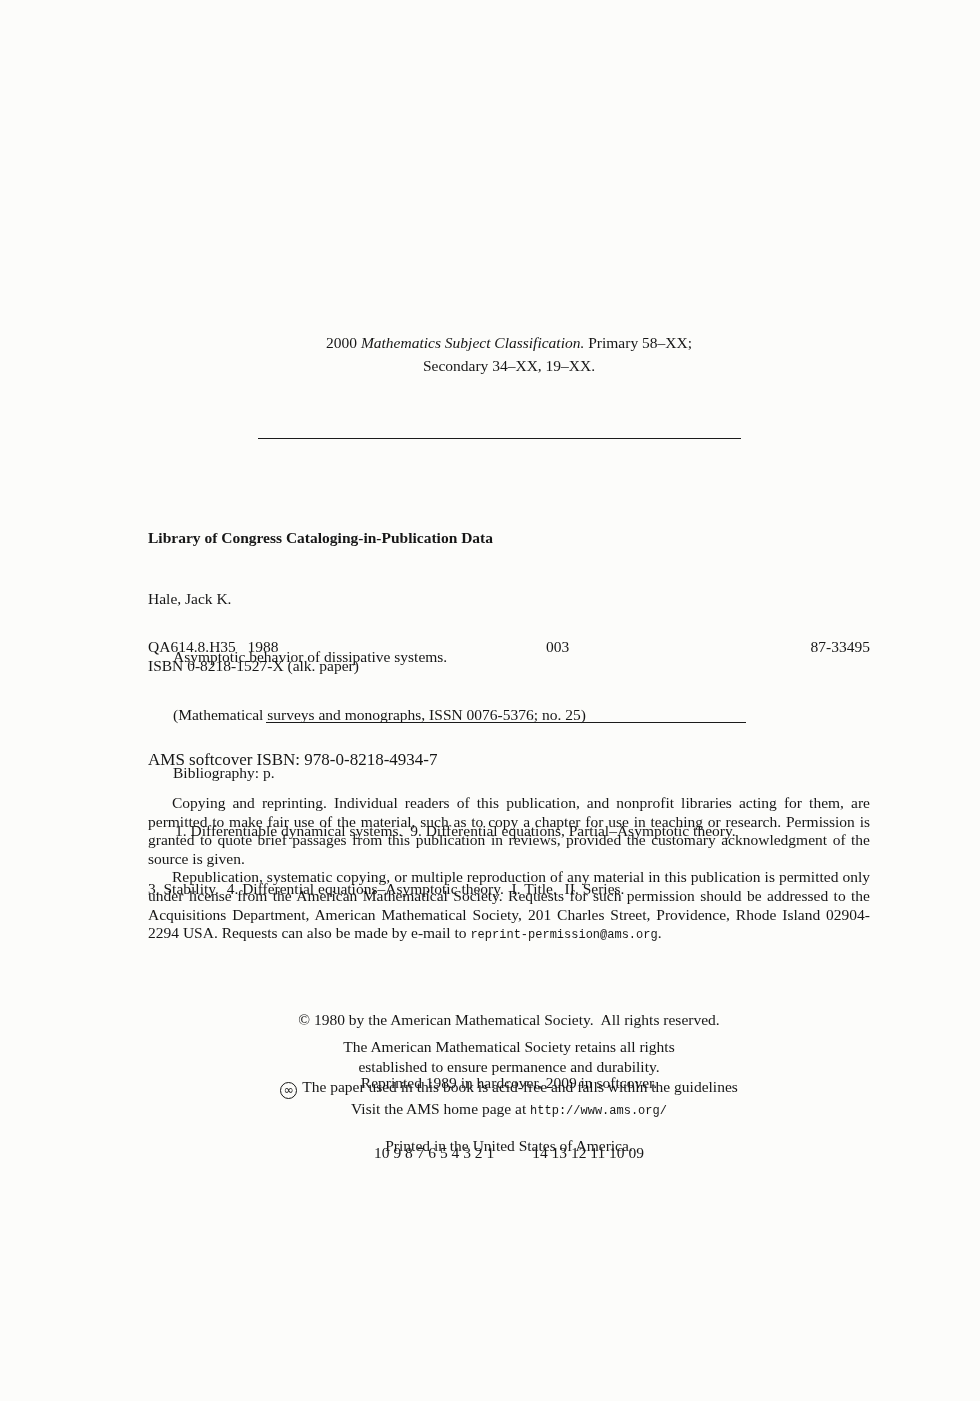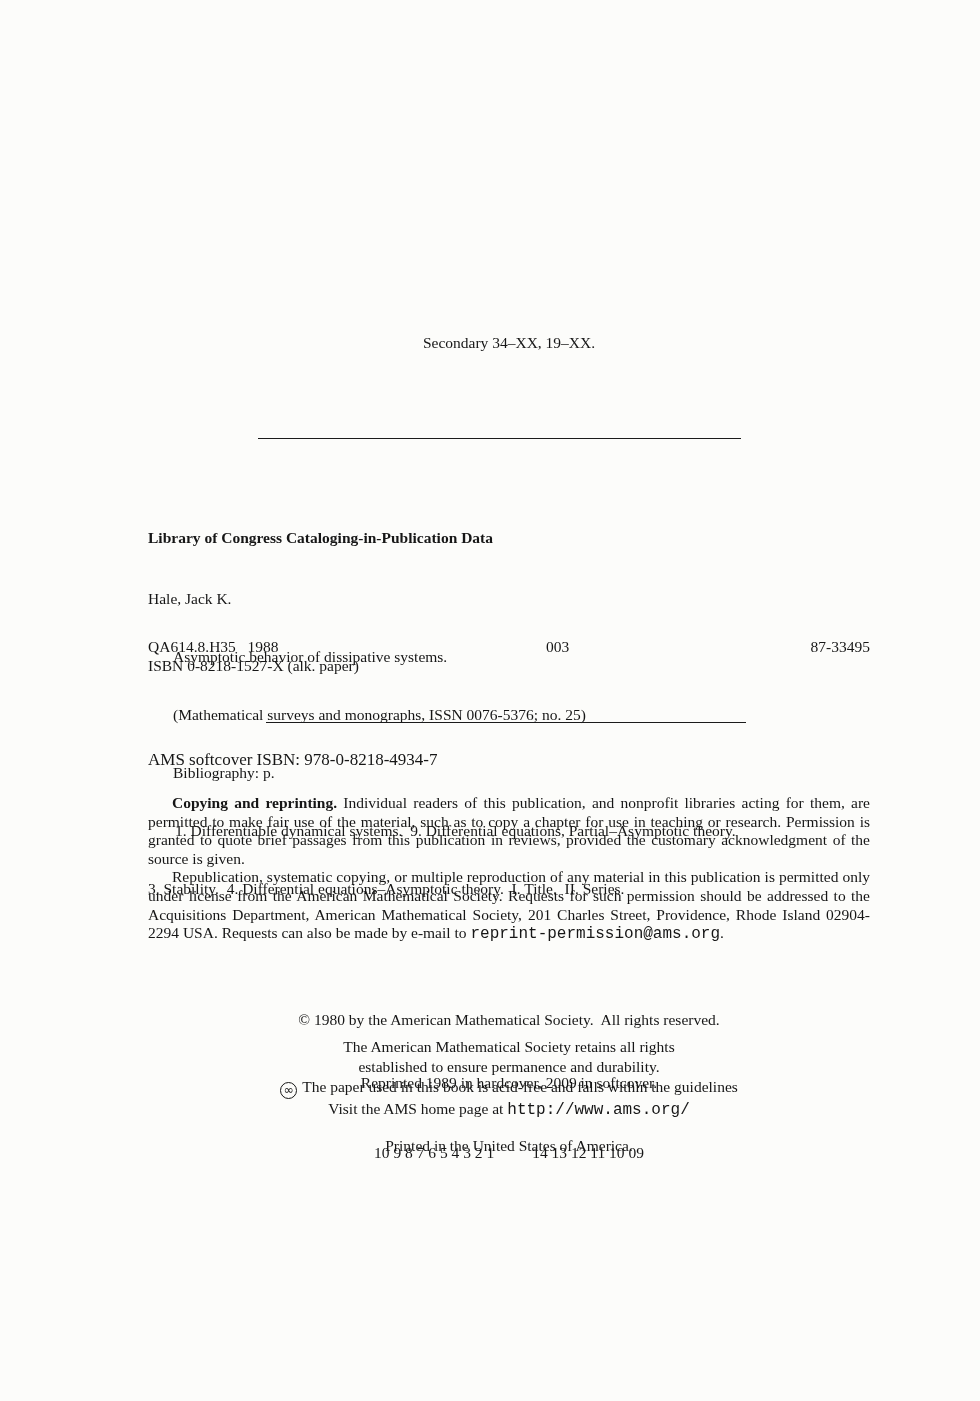--- a/index.html
+++ b/index.html
@@ -26,40 +26,41 @@
   .ind1{padding-left:25px;}
   .ind2{text-indent:27px;}
   .catalog{top:637px;line-height:19px;}
   .catalog-row{position:relative;}
   .call-no{white-space:pre;}
   .dewey{position:absolute;left:398px;top:0;}
   .lccn{position:absolute;right:0;top:0;}
   .softcover{top:750px;font-size:17px;}
   .paras{top:794px;text-align:justify;line-height:18.6px;}
   .paras p{margin:0;text-indent:24px;}
-  .bold{font-weight:bold;}
-  .mono{font-family:"Liberation Mono","DejaVu Sans Mono",monospace;font-size:16px;}
+  .bold{font-weight:normal;}
+  .mono{font-family:"Liberation Mono","DejaVu Sans Mono",monospace;font-size:12px;}
   .copyright{top:967px;line-height:21px;white-space:pre-wrap;}
   .rights{top:1037px;line-height:20px;}
   .circ-inf{
     display:inline-block;width:15px;height:15px;
     border:1.4px solid #161616;border-radius:50%;
     line-height:13px;font-size:12.5px;text-align:center;
     vertical-align:-2px;margin-right:5px;
     font-family:"DejaVu Sans",sans-serif;
   }
   .printkey{top:1144px;}
   .printkey .right-run{margin-left:38px;}
 </style>
 </head>
 <body>
 
 <div class="page">
 
   <div class="abs col center classification">
+    <div><span>2000 </span><span class="it">Mathematics Subject Classification.</span><span> Primary 58–XX;</span></div>
     <div>Secondary 34–XX, 19–XX.</div>
   </div>
 
   <div class="abs rule rule1"></div>
 
   <div class="abs col loc">
     <div class="loc-heading">Library of Congress Cataloging-in-Publication Data</div>
     <div>Hale, Jack K.</div>
     <div class="ind1">Asymptotic behavior of dissipative systems.</div>
     <div class="ind1">(Mathematical surveys and monographs, ISSN 0076-5376; no. 25)</div>

